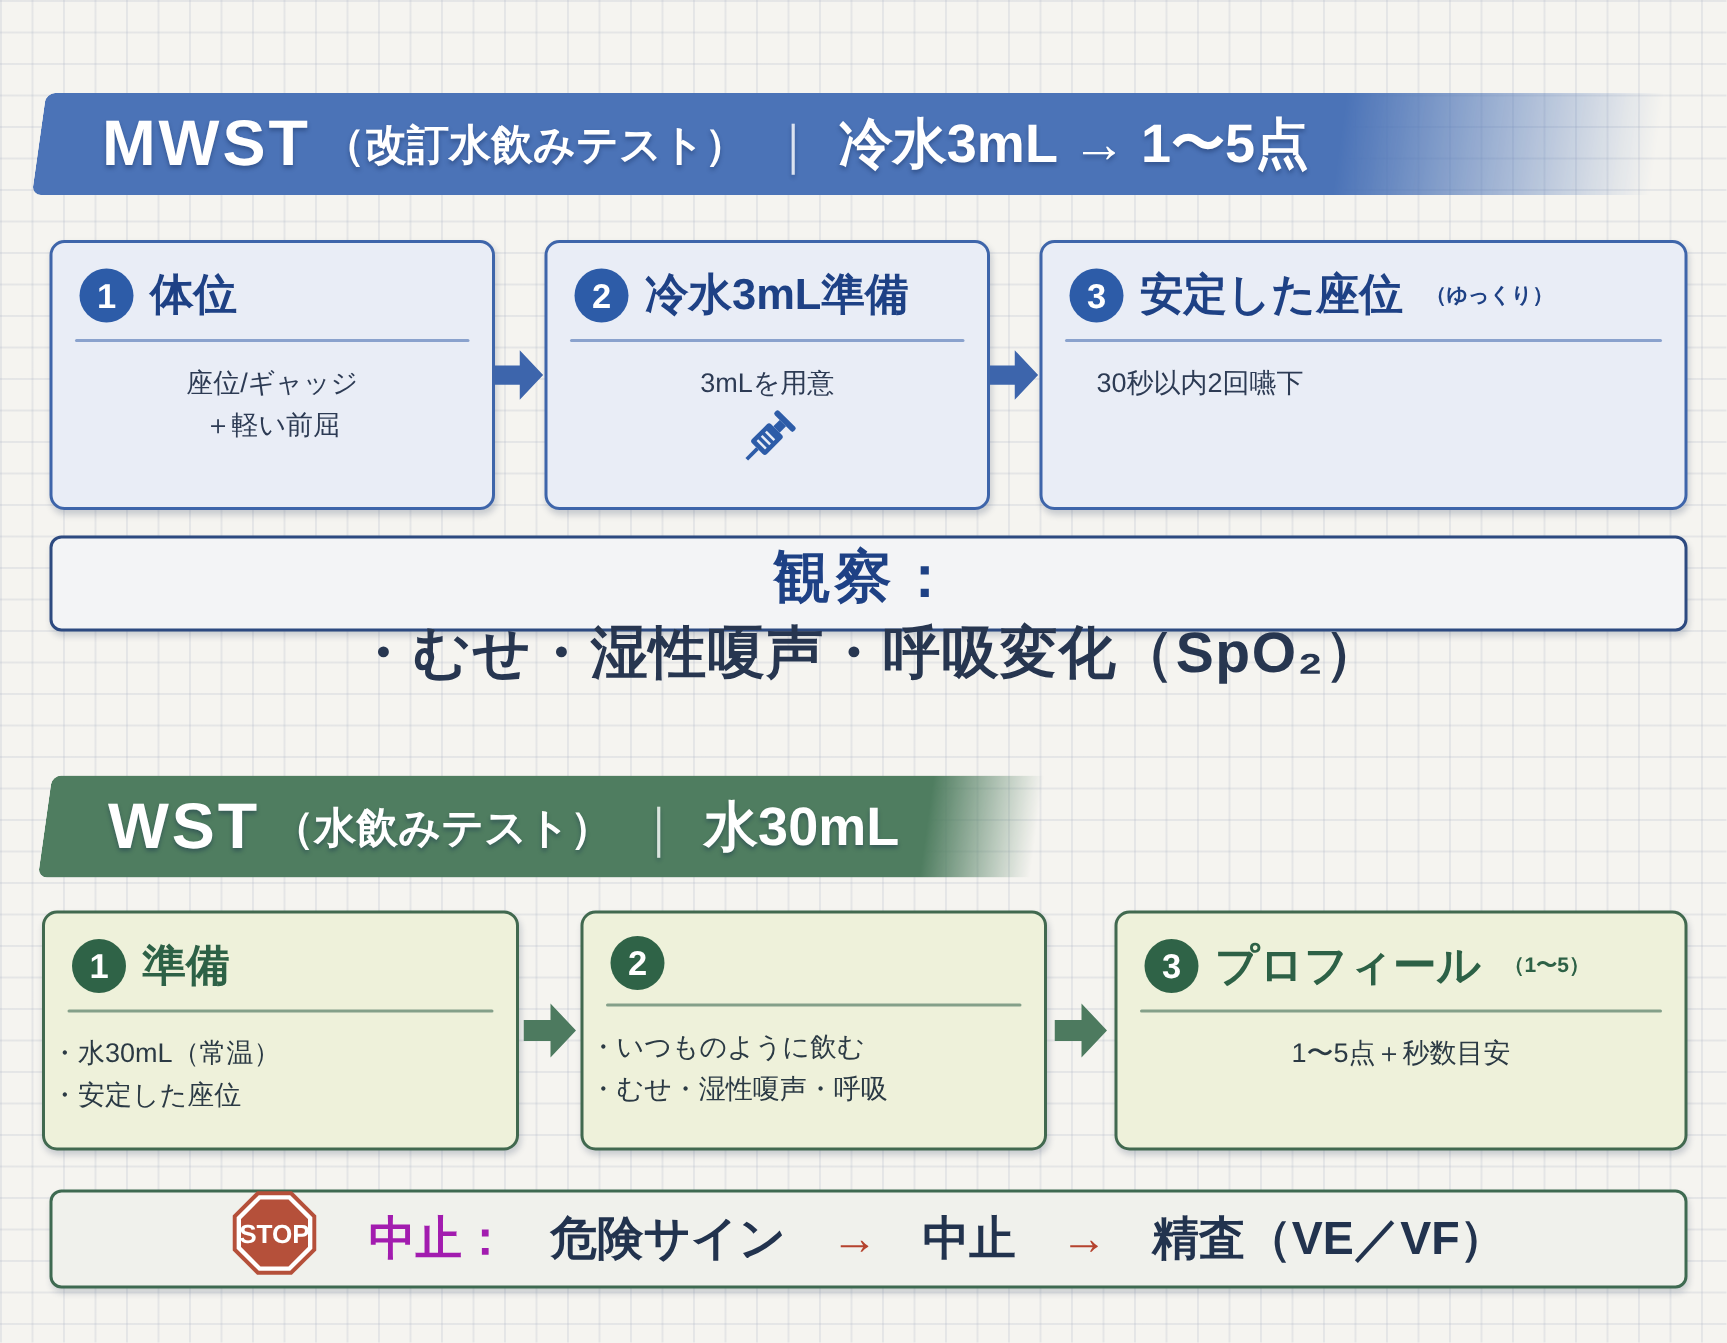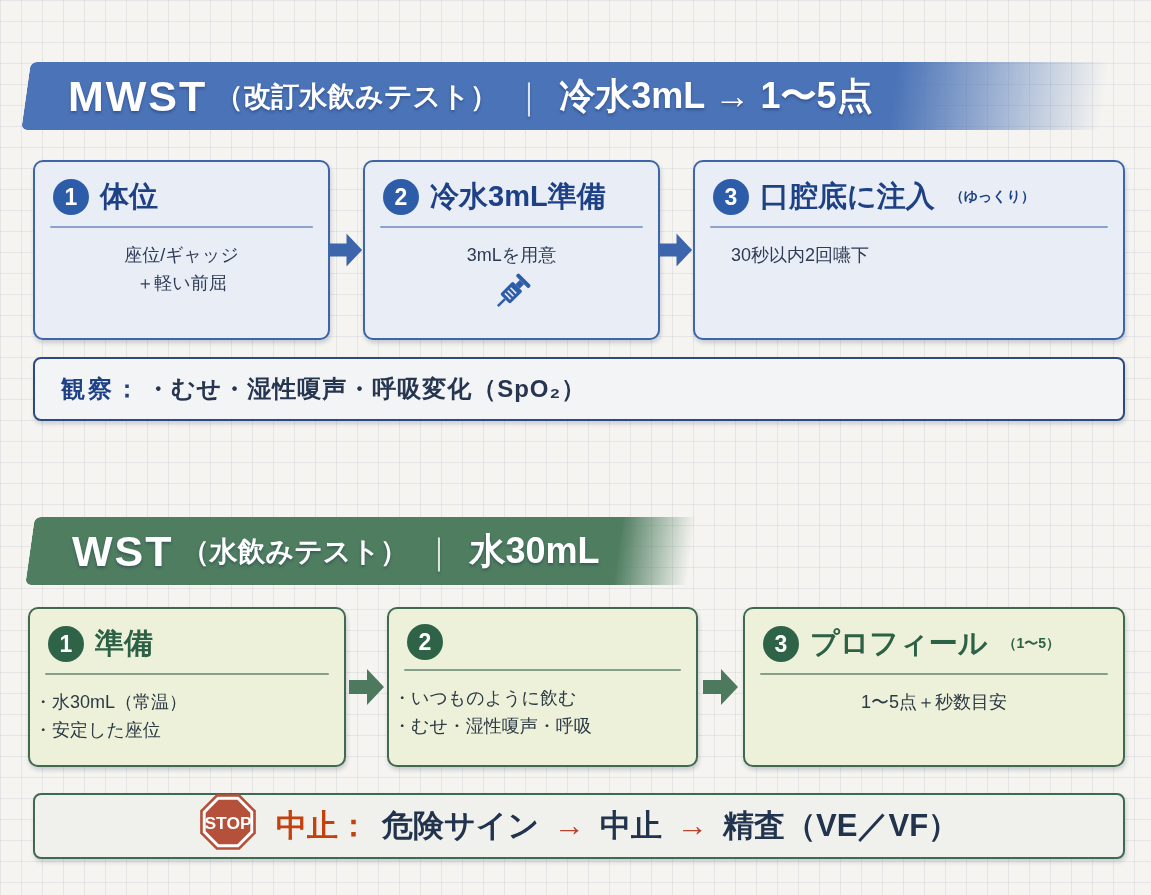--- a/index.html
+++ b/index.html
@@ -67,31 +67,31 @@
   .pad-left{padding-left:36px;}
   .syr-line{display:flex;align-items:center;justify-content:center;gap:4px;}
 
   .flow-gap{display:flex;align-items:center;justify-content:center;flex:none;}
   .fg-b{width:33px;} .fg-g1{width:41px;} .fg-g2{width:45px;}
 
   
   .obs-bar{position:absolute;top:357px;left:33px;width:1092px;height:64px;
     background:#f3f4f6;border:2px solid #2d4a80;border-radius:8px;
     display:flex;align-items:center;padding:0 26px;box-sizing:border-box;
-    box-shadow:1px 3px 4px rgba(40,60,90,.20);font-size:24px;white-space:nowrap;}
+    box-shadow:1px 3px 4px rgba(40,60,90,.20);font-size:38px;white-space:nowrap;flex-direction:column;}
   .obs-label{color:#1e4185;font-weight:bold;letter-spacing:3px;margin-right:4px;}
   .obs-text{color:#273650;font-weight:600;letter-spacing:1px;}
 
   
   .stop-bar{position:absolute;top:793px;left:33px;width:1092px;height:66px;
     background:#f0f1ec;border:2px solid #3e6a51;border-radius:8px;
-    display:flex;align-items:center;justify-content:center;gap:13px;
+    display:flex;align-items:center;justify-content:center;gap:28px;
     box-sizing:border-box;box-shadow:1px 3px 4px rgba(40,60,90,.20);
     font-size:31px;white-space:nowrap;}
-  .stop-label{color:#c2410c;font-weight:bold;margin-left:6px;}
+  .stop-label{color:#a21caf;font-weight:bold;margin-left:6px;}
   .stop-item{color:#22334e;font-weight:bold;}
   .stop-arrow{color:#b5432e;font-weight:bold;margin:0 2px;}
 </style>
 </head>
 <body>
 
 <div class="banner blue">
   <div class="banner-inner">
     <span class="b-title">MWST</span>
     <span class="b-sub">（改訂水飲みテスト）</span>
@@ -148,21 +148,21 @@
 
   <div class="flow-gap fg-b">
     <svg width="36" height="40" viewBox="0 0 36 40">
         <polygon points="0,13 18,13 18,2 35,20 18,38 18,27 0,27" fill="#3d65ac"></polygon>
       </svg>
   </div>
 
   <div class="card blue w3">
     <div class="card-title">
       <span class="badge">3</span>
-      <span>口腔底に注入</span>
+      <span>安定した座位</span>
       <span class="title-note">（ゆっくり）</span>
     </div>
     <div class="divider"></div>
     <div class="card-body pad-left">
       <div>30秒以内2回嚥下</div>
     </div>
   </div>
 
 </div>
 

